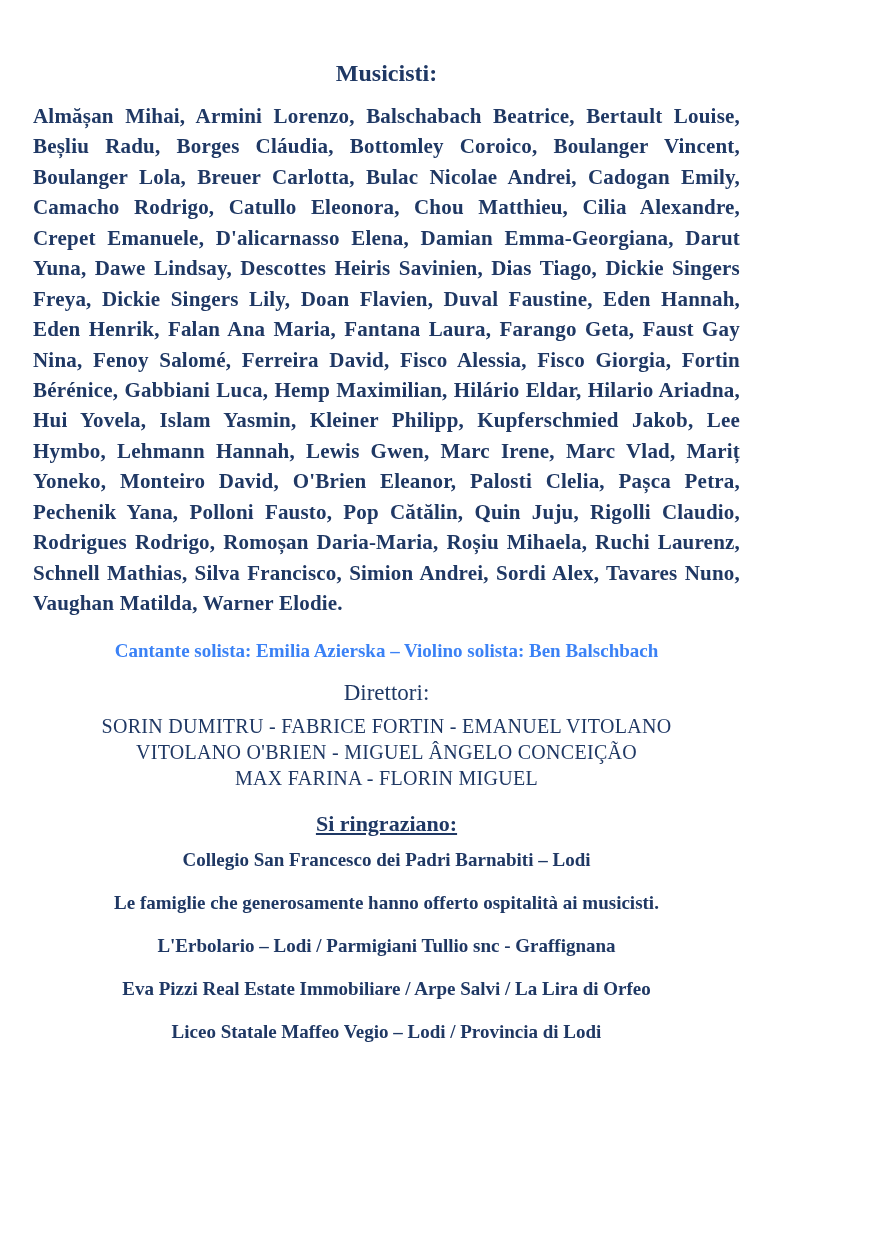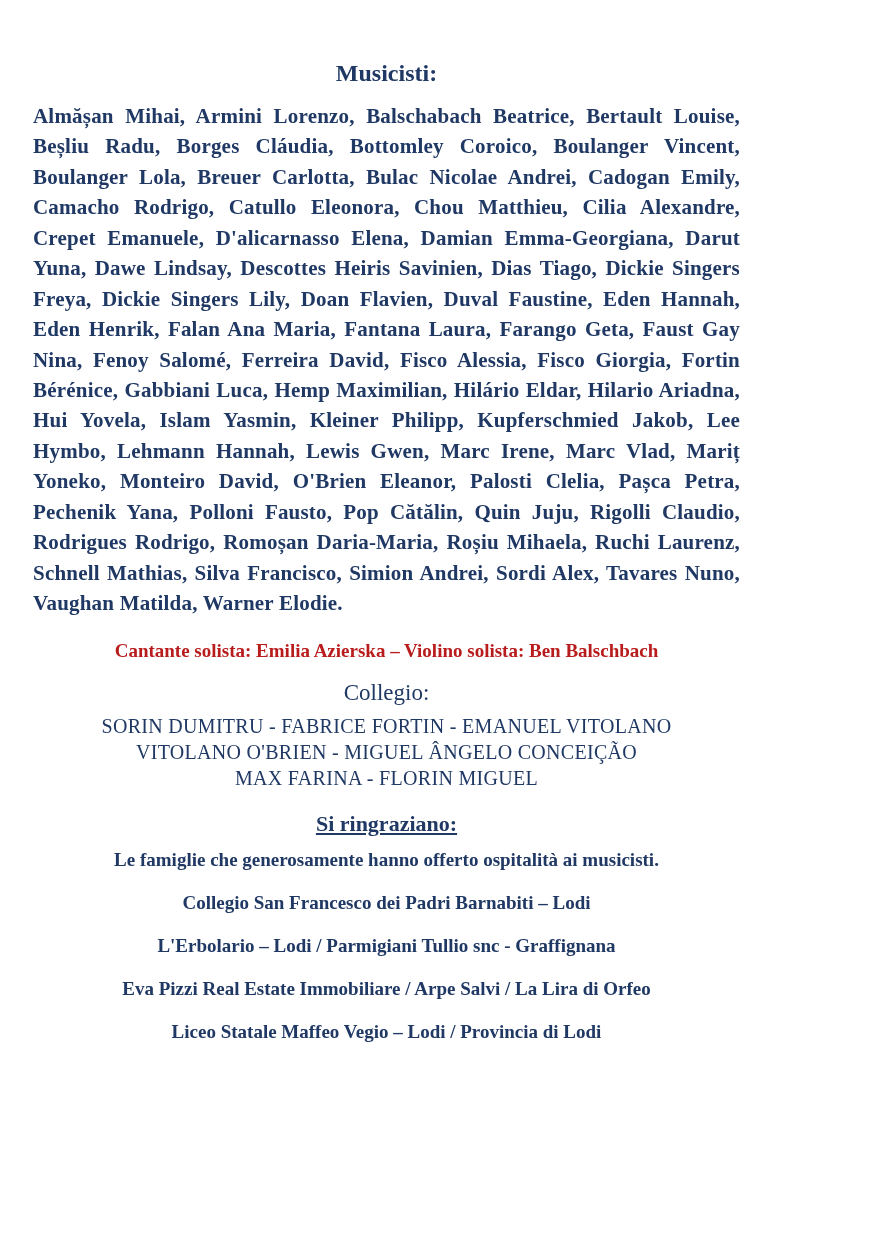--- a/index.html
+++ b/index.html
@@ -36,21 +36,21 @@
     text-align-last: left;
     color: #1f3864;
     margin: 0 3px;
     letter-spacing: 0.2px;
   }
   .soloists {
     font-size: 19px;
     font-weight: bold;
     text-align: center;
     margin: 22px 0 0 0;
-    color: #b91c1c;
+    color: #3b82f6;
   }
   .h-direttori {
     font-size: 23px;
     font-weight: normal;
     margin: 18px 0 8px 0;
     color: #1f3864;
     text-align: center;
   }
   .conductors {
     text-align: center;
@@ -81,31 +81,31 @@
 <body>
 
 <div class="page">
 
   <div class="heading h-musicisti">Musicisti:</div>
 
   <div class="musicians">Almășan Mihai, Armini Lorenzo, Balschabach Beatrice, Bertault Louise, Beșliu Radu, Borges Cláudia, Bottomley Coroico, Boulanger Vincent, Boulanger Lola, Breuer Carlotta, Bulac Nicolae Andrei, Cadogan Emily, Camacho Rodrigo, Catullo Eleonora, Chou Matthieu, Cilia Alexandre, Crepet Emanuele, D'alicarnasso Elena, Damian Emma-Georgiana, Darut Yuna, Dawe Lindsay, Descottes Heiris Savinien, Dias Tiago, Dickie Singers Freya, Dickie Singers Lily, Doan Flavien, Duval Faustine, Eden Hannah, Eden Henrik, Falan Ana Maria, Fantana Laura, Farango Geta, Faust Gay Nina, Fenoy Salomé, Ferreira David, Fisco Alessia, Fisco Giorgia, Fortin Bérénice, Gabbiani Luca, Hemp Maximilian, Hilário Eldar, Hilario Ariadna, Hui Yovela, Islam Yasmin, Kleiner Philipp, Kupferschmied Jakob, Lee Hymbo, Lehmann Hannah, Lewis Gwen, Marc Irene, Marc Vlad, Mariț Yoneko, Monteiro David, O'Brien Eleanor, Palosti Clelia, Pașca Petra, Pechenik Yana, Polloni Fausto, Pop Cătălin, Quin Juju, Rigolli Claudio, Rodrigues Rodrigo, Romoșan Daria-Maria, Roșiu Mihaela, Ruchi Laurenz, Schnell Mathias, Silva Francisco, Simion Andrei, Sordi Alex, Tavares Nuno, Vaughan Matilda, Warner Elodie.</div>
 
   <div class="soloists">Cantante solista: Emilia Azierska – Violino solista: Ben Balschbach</div>
 
-  <div class="heading h-direttori">Collegio:</div>
+  <div class="heading h-direttori">Direttori:</div>
 
   <div class="conductors">
     <div>SORIN DUMITRU - FABRICE FORTIN - EMANUEL VITOLANO</div>
     <div>VITOLANO O'BRIEN - MIGUEL ÂNGELO CONCEIÇÃO</div>
     <div>MAX FARINA - FLORIN MIGUEL</div>
   </div>
 
   <div class="heading h-ringraziano">Si ringraziano:</div>
 
   <div class="thanks-list">
+    <div class="thanks-line">Collegio San Francesco dei Padri Barnabiti – Lodi</div>
     <div class="thanks-line">Le famiglie che generosamente hanno offerto ospitalità ai musicisti.</div>
-    <div class="thanks-line">Collegio San Francesco dei Padri Barnabiti – Lodi</div>
     <div class="thanks-line">L'Erbolario – Lodi / Parmigiani Tullio snc - Graffignana</div>
     <div class="thanks-line">Eva Pizzi Real Estate Immobiliare / Arpe Salvi / La Lira di Orfeo</div>
     <div class="thanks-line">Liceo Statale Maffeo Vegio – Lodi / Provincia di Lodi</div>
   </div>
 
 </div>
 
 </body></html>

